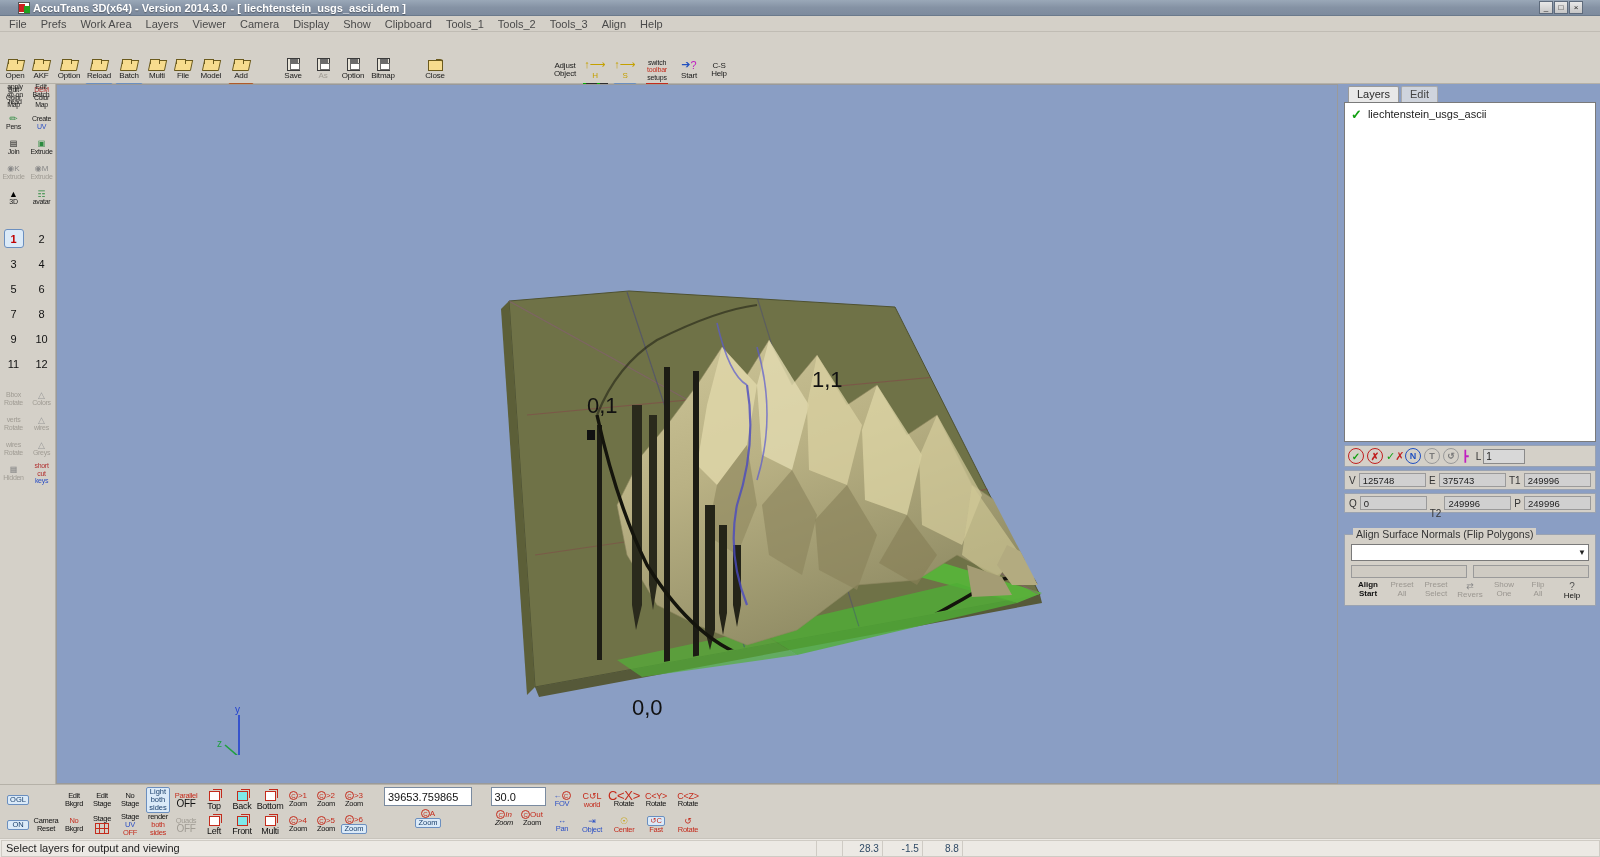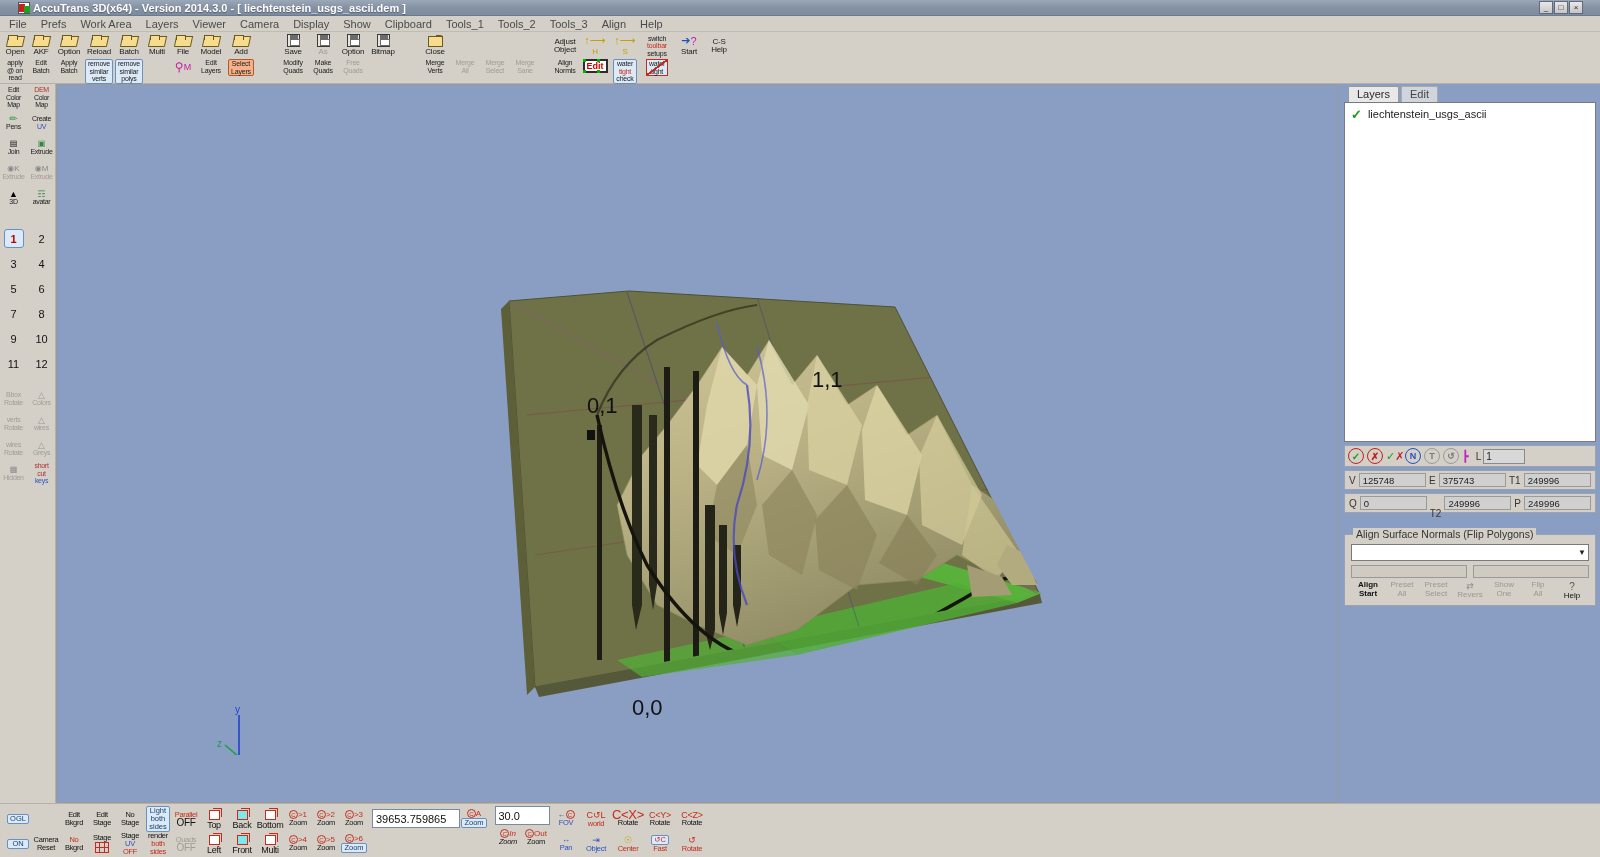--- a/index.html
+++ b/index.html
@@ -71,21 +71,21 @@
 
   
   .toolbar {
     flex: 0 0 52px; height: 52px;
     background: #d4d0c8;
     border-bottom: 1px solid #b5b1a8;
     display: flex; align-items: flex-start;
     padding: 1px 2px 0 2px;
     position: relative;
   }
-  .tgroup { display: flex; }
+  .tgroup { display: flex; margin-top: 24px; }
   .tcol { width: 26px; display: flex; flex-direction: column; align-items: center; }
   .tcol.w34 { width: 34px; }
   .tcol.w30 { width: 30px; }
   .tcell {
     height: 26px; width: 100%;
     display:flex; flex-direction: column; align-items:center; justify-content:flex-start;
   }
   .ticon { height: 15px; display:flex; align-items:center; justify-content:center; }
   .tlabel {
     font-size: 8px; color: #1a1a1a; line-height: 8px; text-align: center;
@@ -1108,21 +1108,21 @@
         </div>
       <div class="bcell">
         <div class="magn">
             <span class="c">C</span>
             <span>&gt;6</span>
           </div>
         <div class="bbox">Zoom</div>
         </div>
     </div>
 
-    <div style="display:flex;flex-direction:row;align-items:center;margin:0 4px;">
+    <div style="display:flex;flex-direction:column;align-items:center;margin:0 16px;">
       <input class="binput" style="width: 88px;" type="text" value="39653.759865">
       <div class="bcell" style="width:28px;">
         <div class="magn">
             <span class="c">C</span>
             <span>A</span>
           </div>
         <div class="bbox">Zoom</div>
       </div>
     </div>
 
@@ -1201,14 +1201,22 @@
         <div class="blbl">Rotate</div>
         </div>
       <div class="bcell">
         <div class="magn" style="font-size:9px;">↺</div>
         <div class="blbl red">Rotate</div>
         </div>
     </div>
 
   </div>
 
+  <div class="statusbar">
+    <div class="status-text">Select layers for output and viewing</div>
+    <div class="status-cell w26"></div>
+    <div class="status-cell w40">28.3</div>
+    <div class="status-cell w40">-1.5</div>
+    <div class="status-cell w40">8.8</div>
+    <div class="status-fill"></div>
+  </div>
 
 </div>
 
 </body></html>

